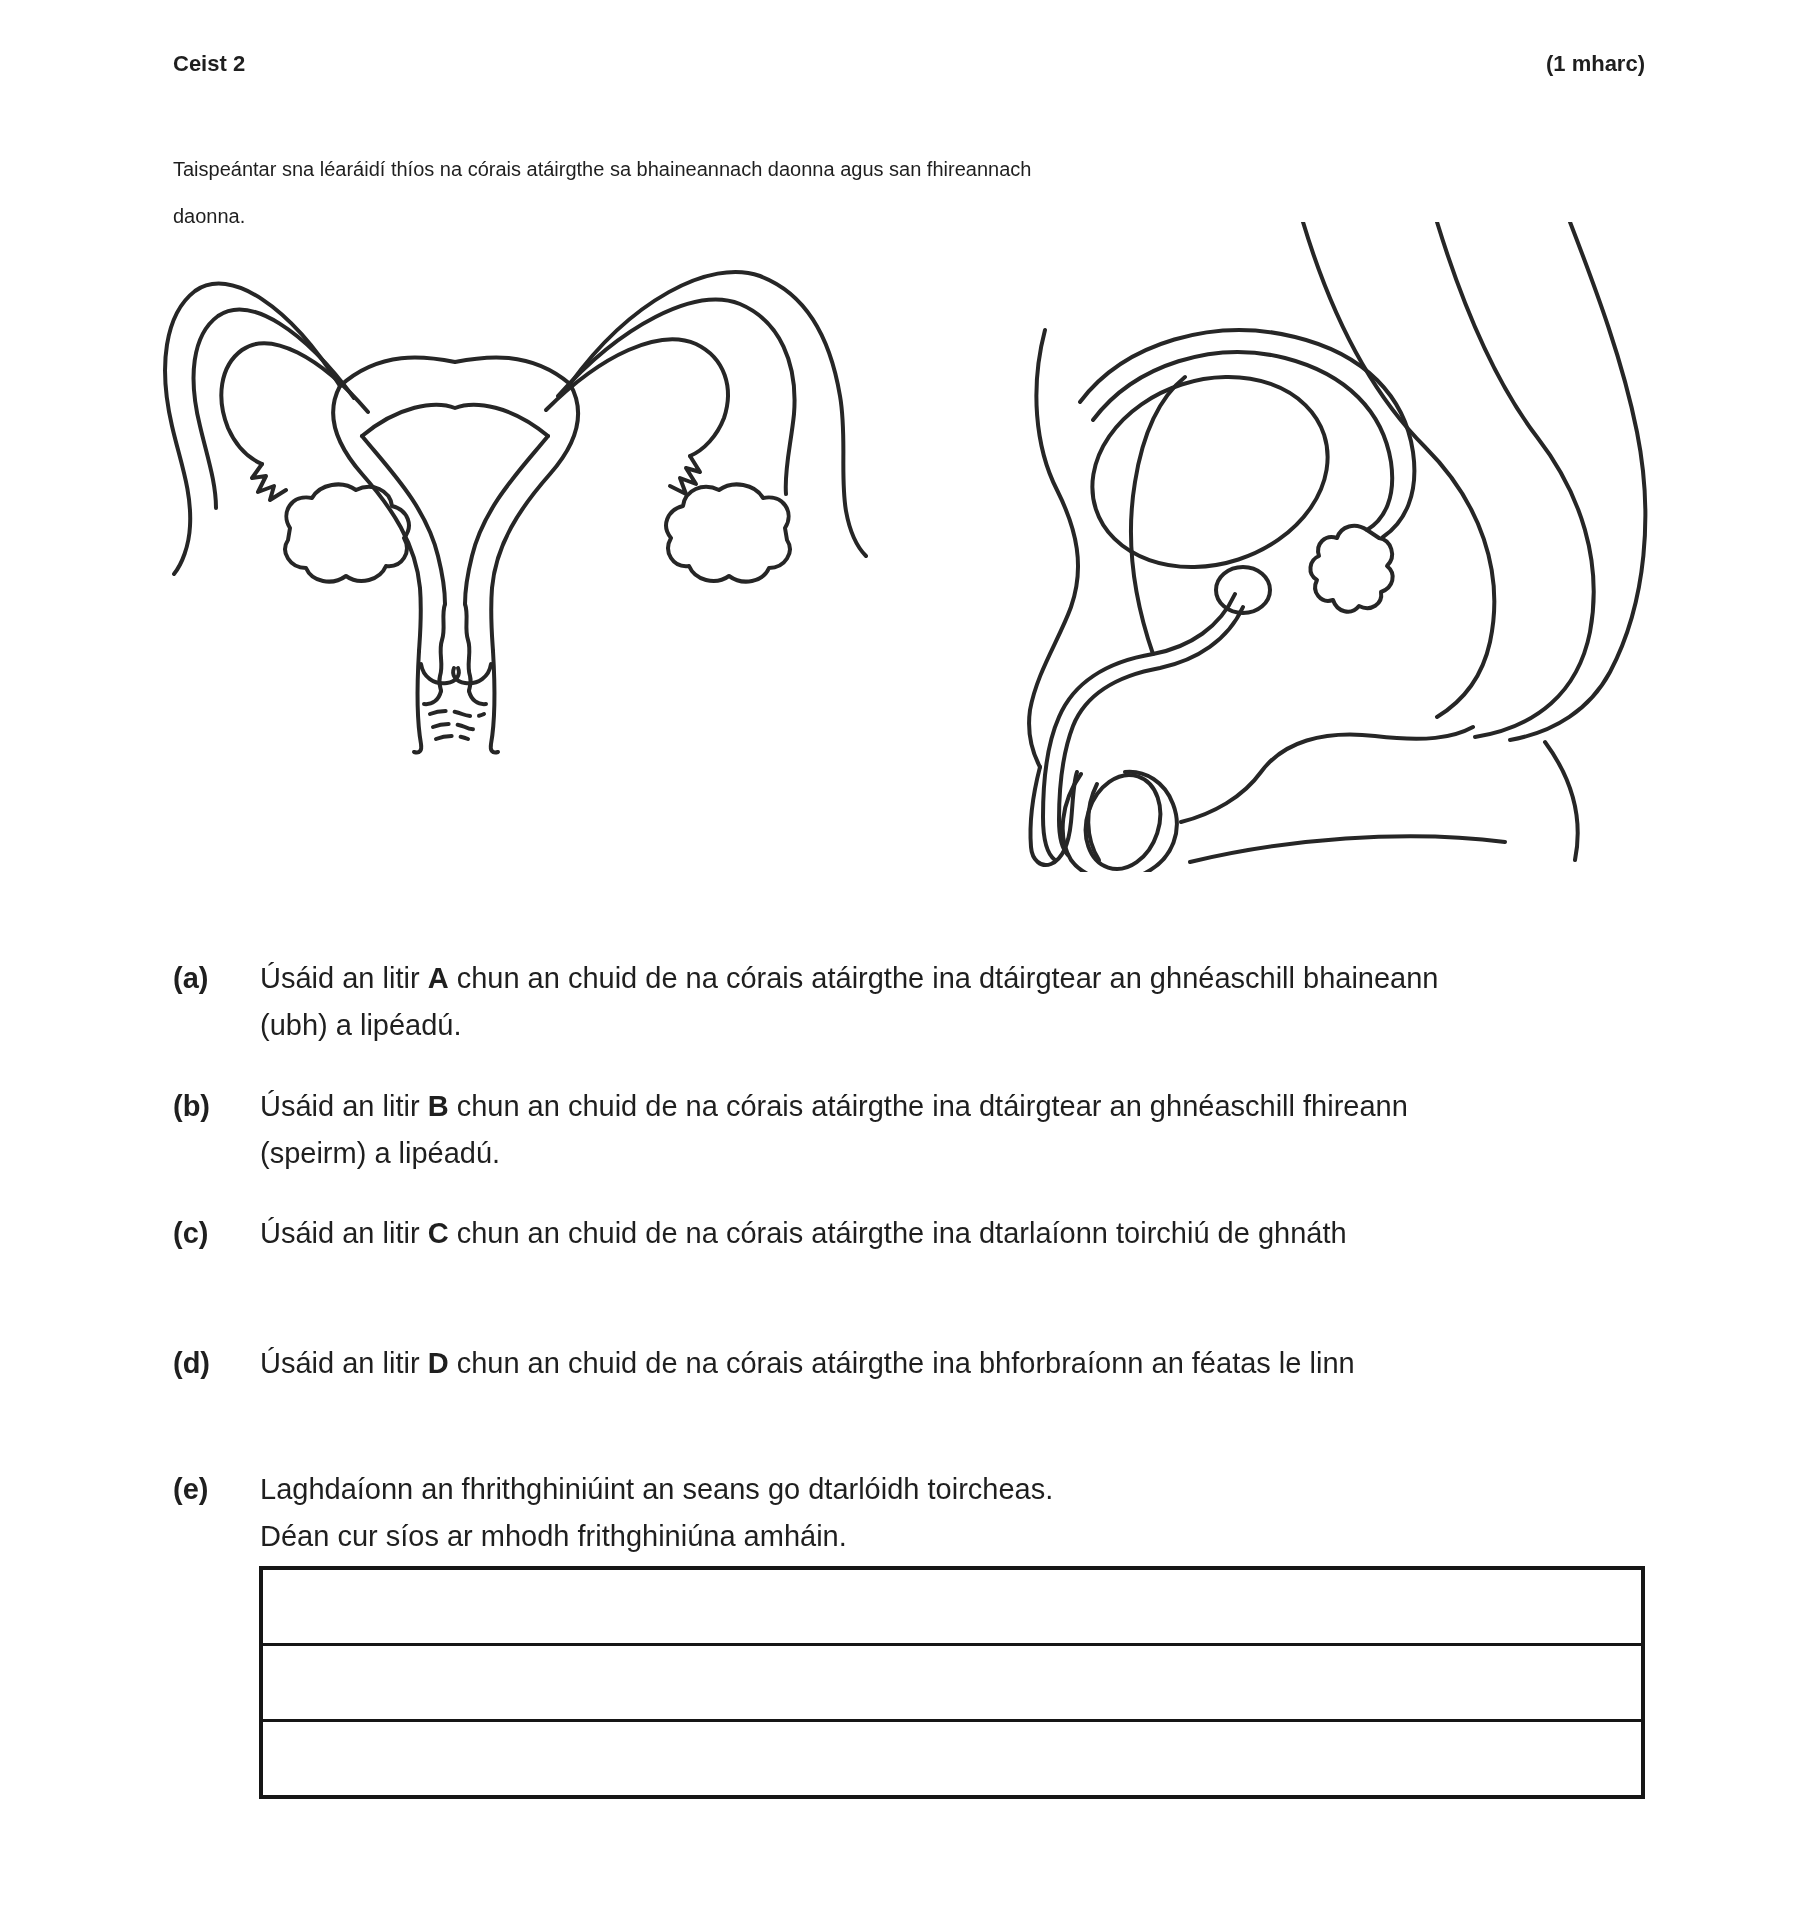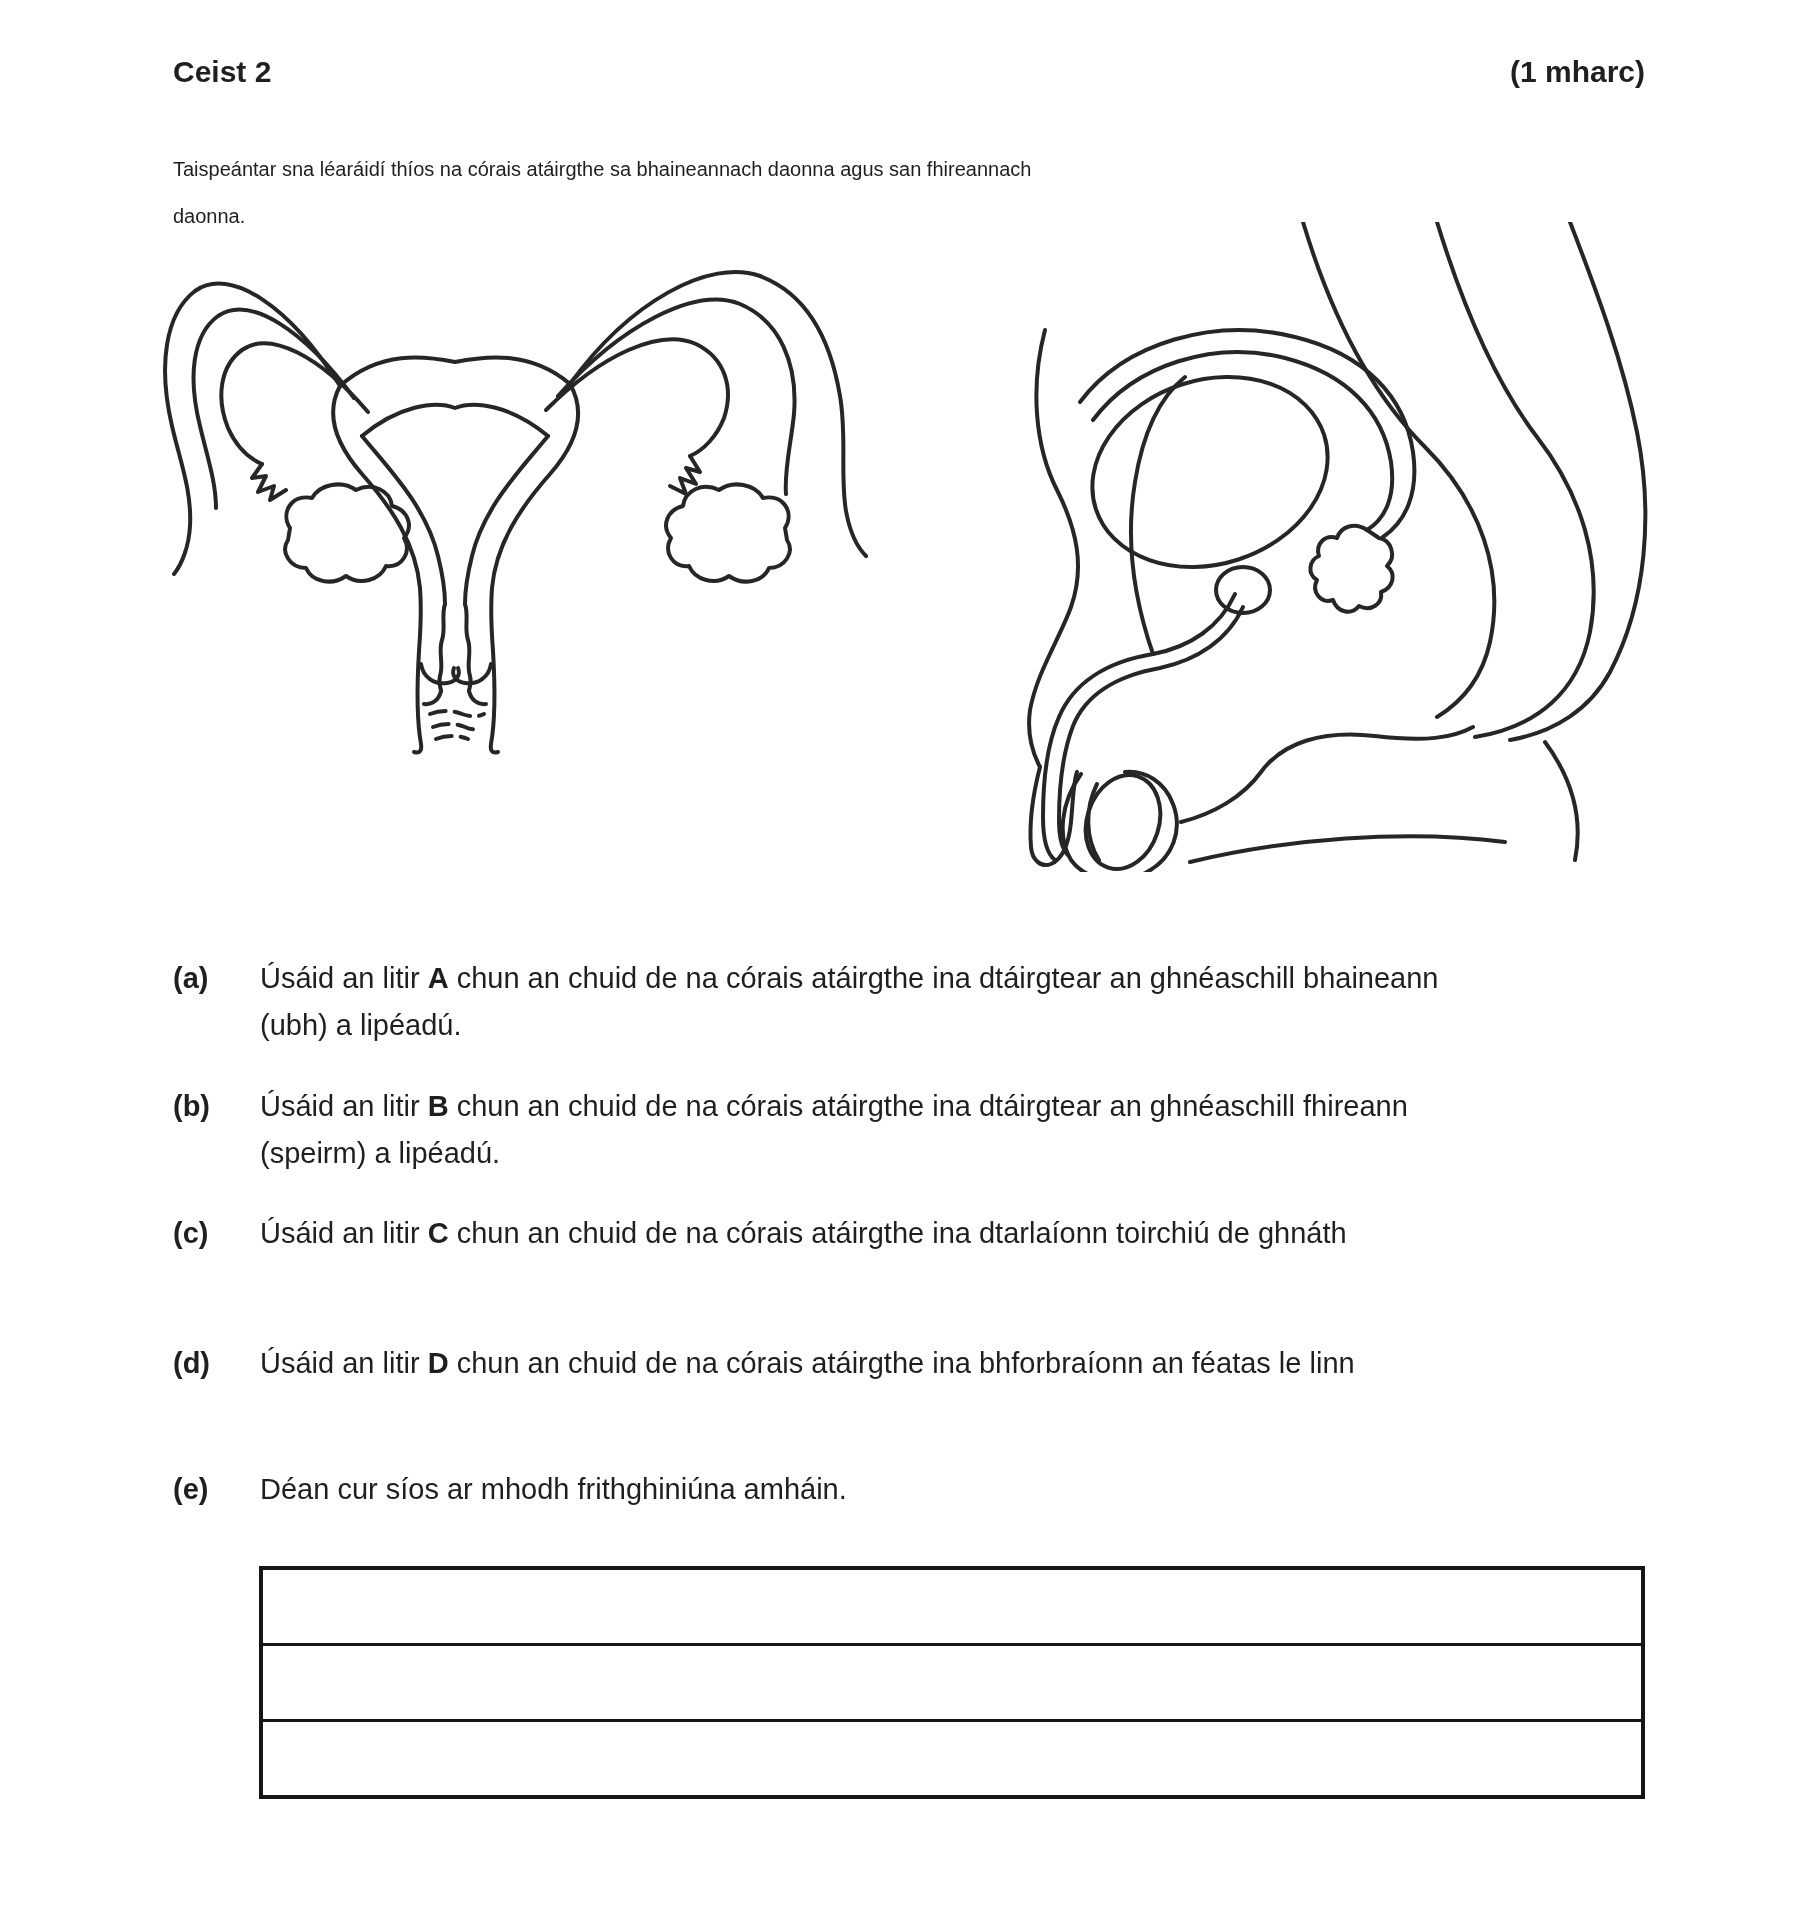--- a/index.html
+++ b/index.html
@@ -5,23 +5,23 @@
   html,body{margin:0;padding:0;background:#e8e8e8;}
   .page{
     position:relative;
     width:1818px;height:1925px;
     background:#ffffff;
     font-family:"Liberation Sans", sans-serif;
     color:#1f1f1f;
     overflow:hidden;
   }
   .header{
-    position:absolute;left:173px;top:52px;width:1472px;
+    position:absolute;left:173px;top:44px;width:1472px;
     display:flex;justify-content:space-between;align-items:flex-start;
-    font-size:30px;font-weight:700;line-height:40px;
+    font-size:22px;font-weight:700;line-height:40px;
   }
   .intro{
     position:absolute;left:173px;top:146px;width:1472px;
     font-size:20px;line-height:47px;
   }
   .diagram{position:absolute;}
   .diagram svg{display:block;}
   .diagram path, .diagram ellipse{
     fill:none;stroke:#262626;stroke-width:4;
     stroke-linecap:round;stroke-linejoin:round;
@@ -166,20 +166,21 @@
   <div class="question" style="top:1340px">
     <div class="qlabel">(d)</div>
     <div class="qtext">
       <div class="qline"><span>Úsáid an litir </span><b>D</b><span> chun an chuid de na córais atáirgthe ina bhforbraíonn an féatas le linn</span></div>
     </div>
   </div>
 
   <div class="question" style="top:1466px">
     <div class="qlabel">(e)</div>
     <div class="qtext">
+      <div class="qline"><span>Laghdaíonn an fhrithghiniúint an seans go dtarlóidh toircheas.</span><b></b><span></span></div>
       <div class="qline">Déan cur síos ar mhodh frithghiniúna amháin.</div>
     </div>
   </div>
 
   <div class="answer-box">
     <div class="answer-row"></div>
     <div class="answer-row"></div>
     <div class="answer-row"></div>
   </div>
 

